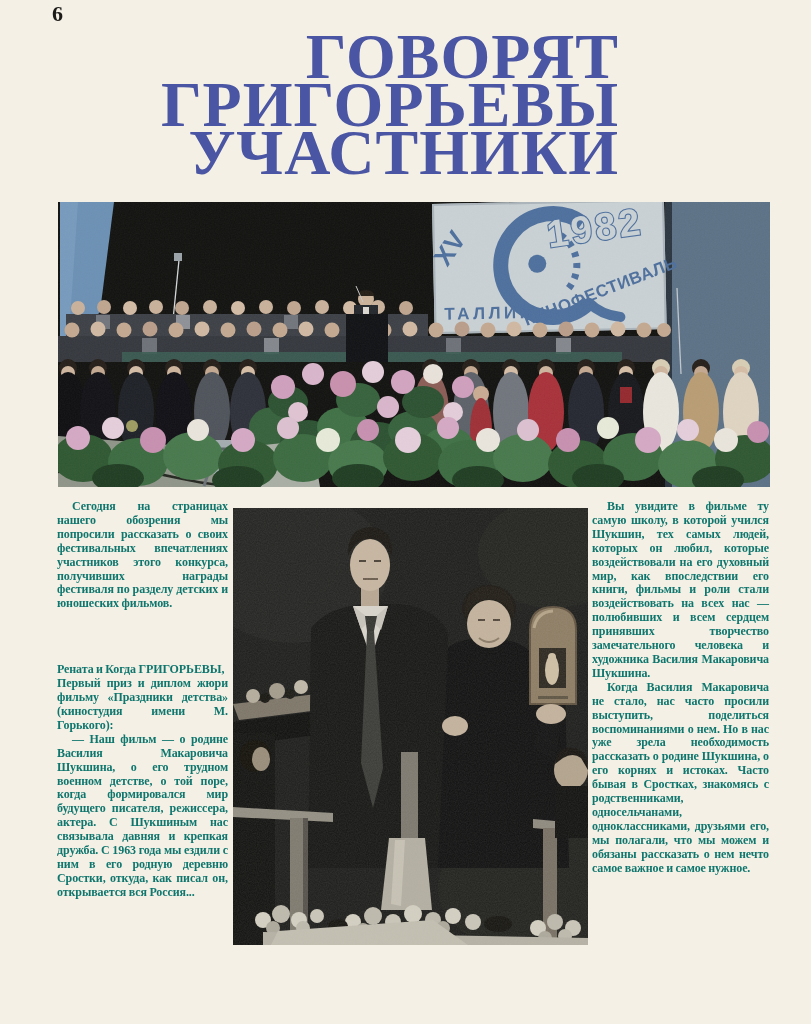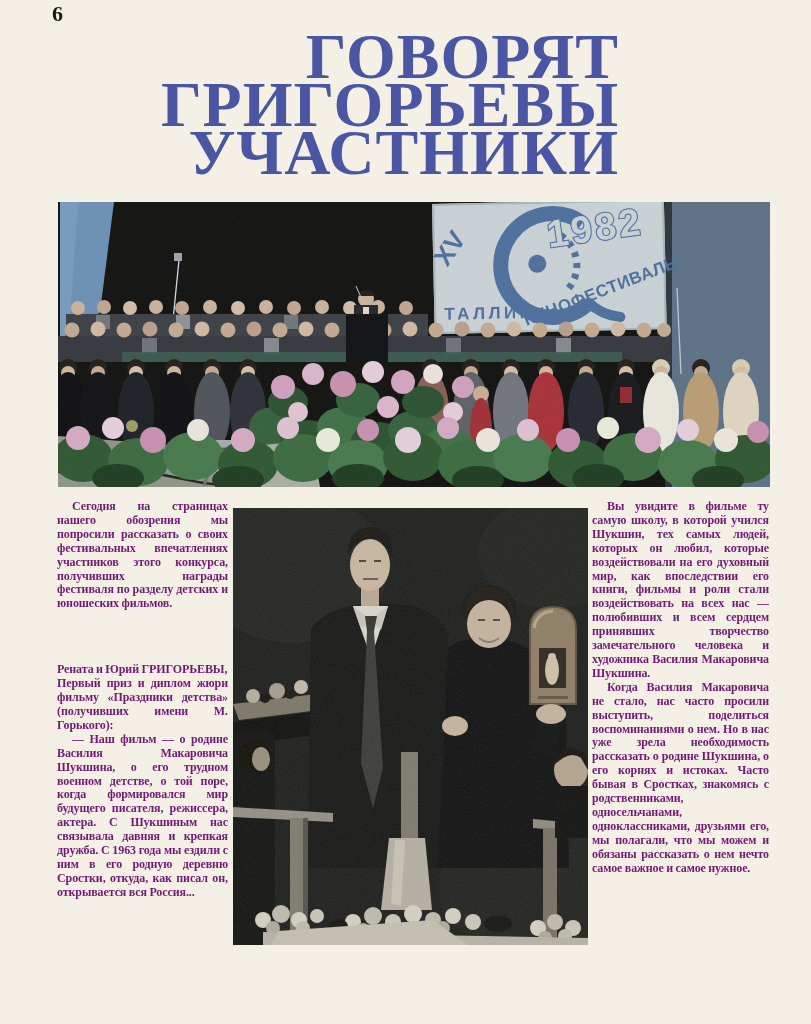--- a/index.html
+++ b/index.html
@@ -16,21 +16,21 @@
     position:absolute;top:33px;right:192px;margin:0;
     text-align:right;font-weight:bold;color:#4a55a3;
     font-size:64px;line-height:48px;letter-spacing:1px;
     font-family:"Liberation Serif",serif;
   }
   .title span{display:block;}
   .photo{position:absolute;overflow:hidden;background:#111;}
   #hero{left:58px;top:202px;width:712px;height:285px;}
   #bw{left:233px;top:508px;width:355px;height:437px;}
   .col{
-    position:absolute;top:500px;color:#701a75;
+    position:absolute;top:500px;color:#0f766e;
     font-size:12px;line-height:13.9px;font-weight:bold;
     text-align:justify;letter-spacing:-0.1px;word-spacing:-0.4px;
   }
   .col p{margin:0;}
   .col p.ind{text-indent:15px;}
   .col p.speaker{margin-top:52px;}
   .left-col{left:57px;width:171px;}
   .right-col{left:592px;width:177px;}
   svg text{font-family:"Liberation Sans",sans-serif;font-weight:bold;}
 </style>
@@ -277,22 +277,22 @@
         <ellipse cx="540" cy="276" rx="26" ry="14" fill="#1f3d22"></ellipse>
           <ellipse cx="660" cy="278" rx="26" ry="14" fill="#1f3d22"></ellipse>
       </g>
 
       <rect width="712" height="285" filter="url(#noiseA)" opacity="0.14"></rect>
     </svg>
   </div>
 
   <div class="col left-col">
     <p class="ind">Сегодня на страницах нашего обозрения мы попросили рассказать о своих фестивальных впечатлениях участников этого конкурса, получивших награды фестиваля по разделу детских и юношеских фильмов.</p>
-    <p class="speaker">Рената и Юрий ГРИГОРЬЕВЫ,</p>
-    <p>Первый приз и диплом жюри фильму «Праздники детства» (получивших имени М. Горького):</p>
+    <p class="speaker">Рената и Когда ГРИГОРЬЕВЫ,</p>
+    <p>Первый приз и диплом жюри фильму «Праздники детства» (киностудия имени М. Горького):</p>
     <p class="ind">— Наш фильм — о родине Василия Макаровича Шукшина, о его трудном военном детстве, о той поре, когда формировался мир будущего писателя, режиссера, актера. С Шукшиным нас связывала давняя и крепкая дружба. С 1963 года мы ездили с ним в его родную деревню Сростки, откуда, как писал он, открывается вся Россия...</p>
   </div>
 
   <div id="bw" class="photo">
     <svg width="355" height="437" viewBox="0 0 355 437">
       <defs>
         <filter id="noiseB" x="0" y="0" width="100%" height="100%">
           <feTurbulence type="fractalNoise" baseFrequency="0.9" numOctaves="2" seed="11"></feTurbulence>
           <feColorMatrix type="matrix" values="0 0 0 0 0.6 0 0 0 0 0.6 0 0 0 0 0.58 0 0 0 0.6 0"></feColorMatrix>
         </filter>

